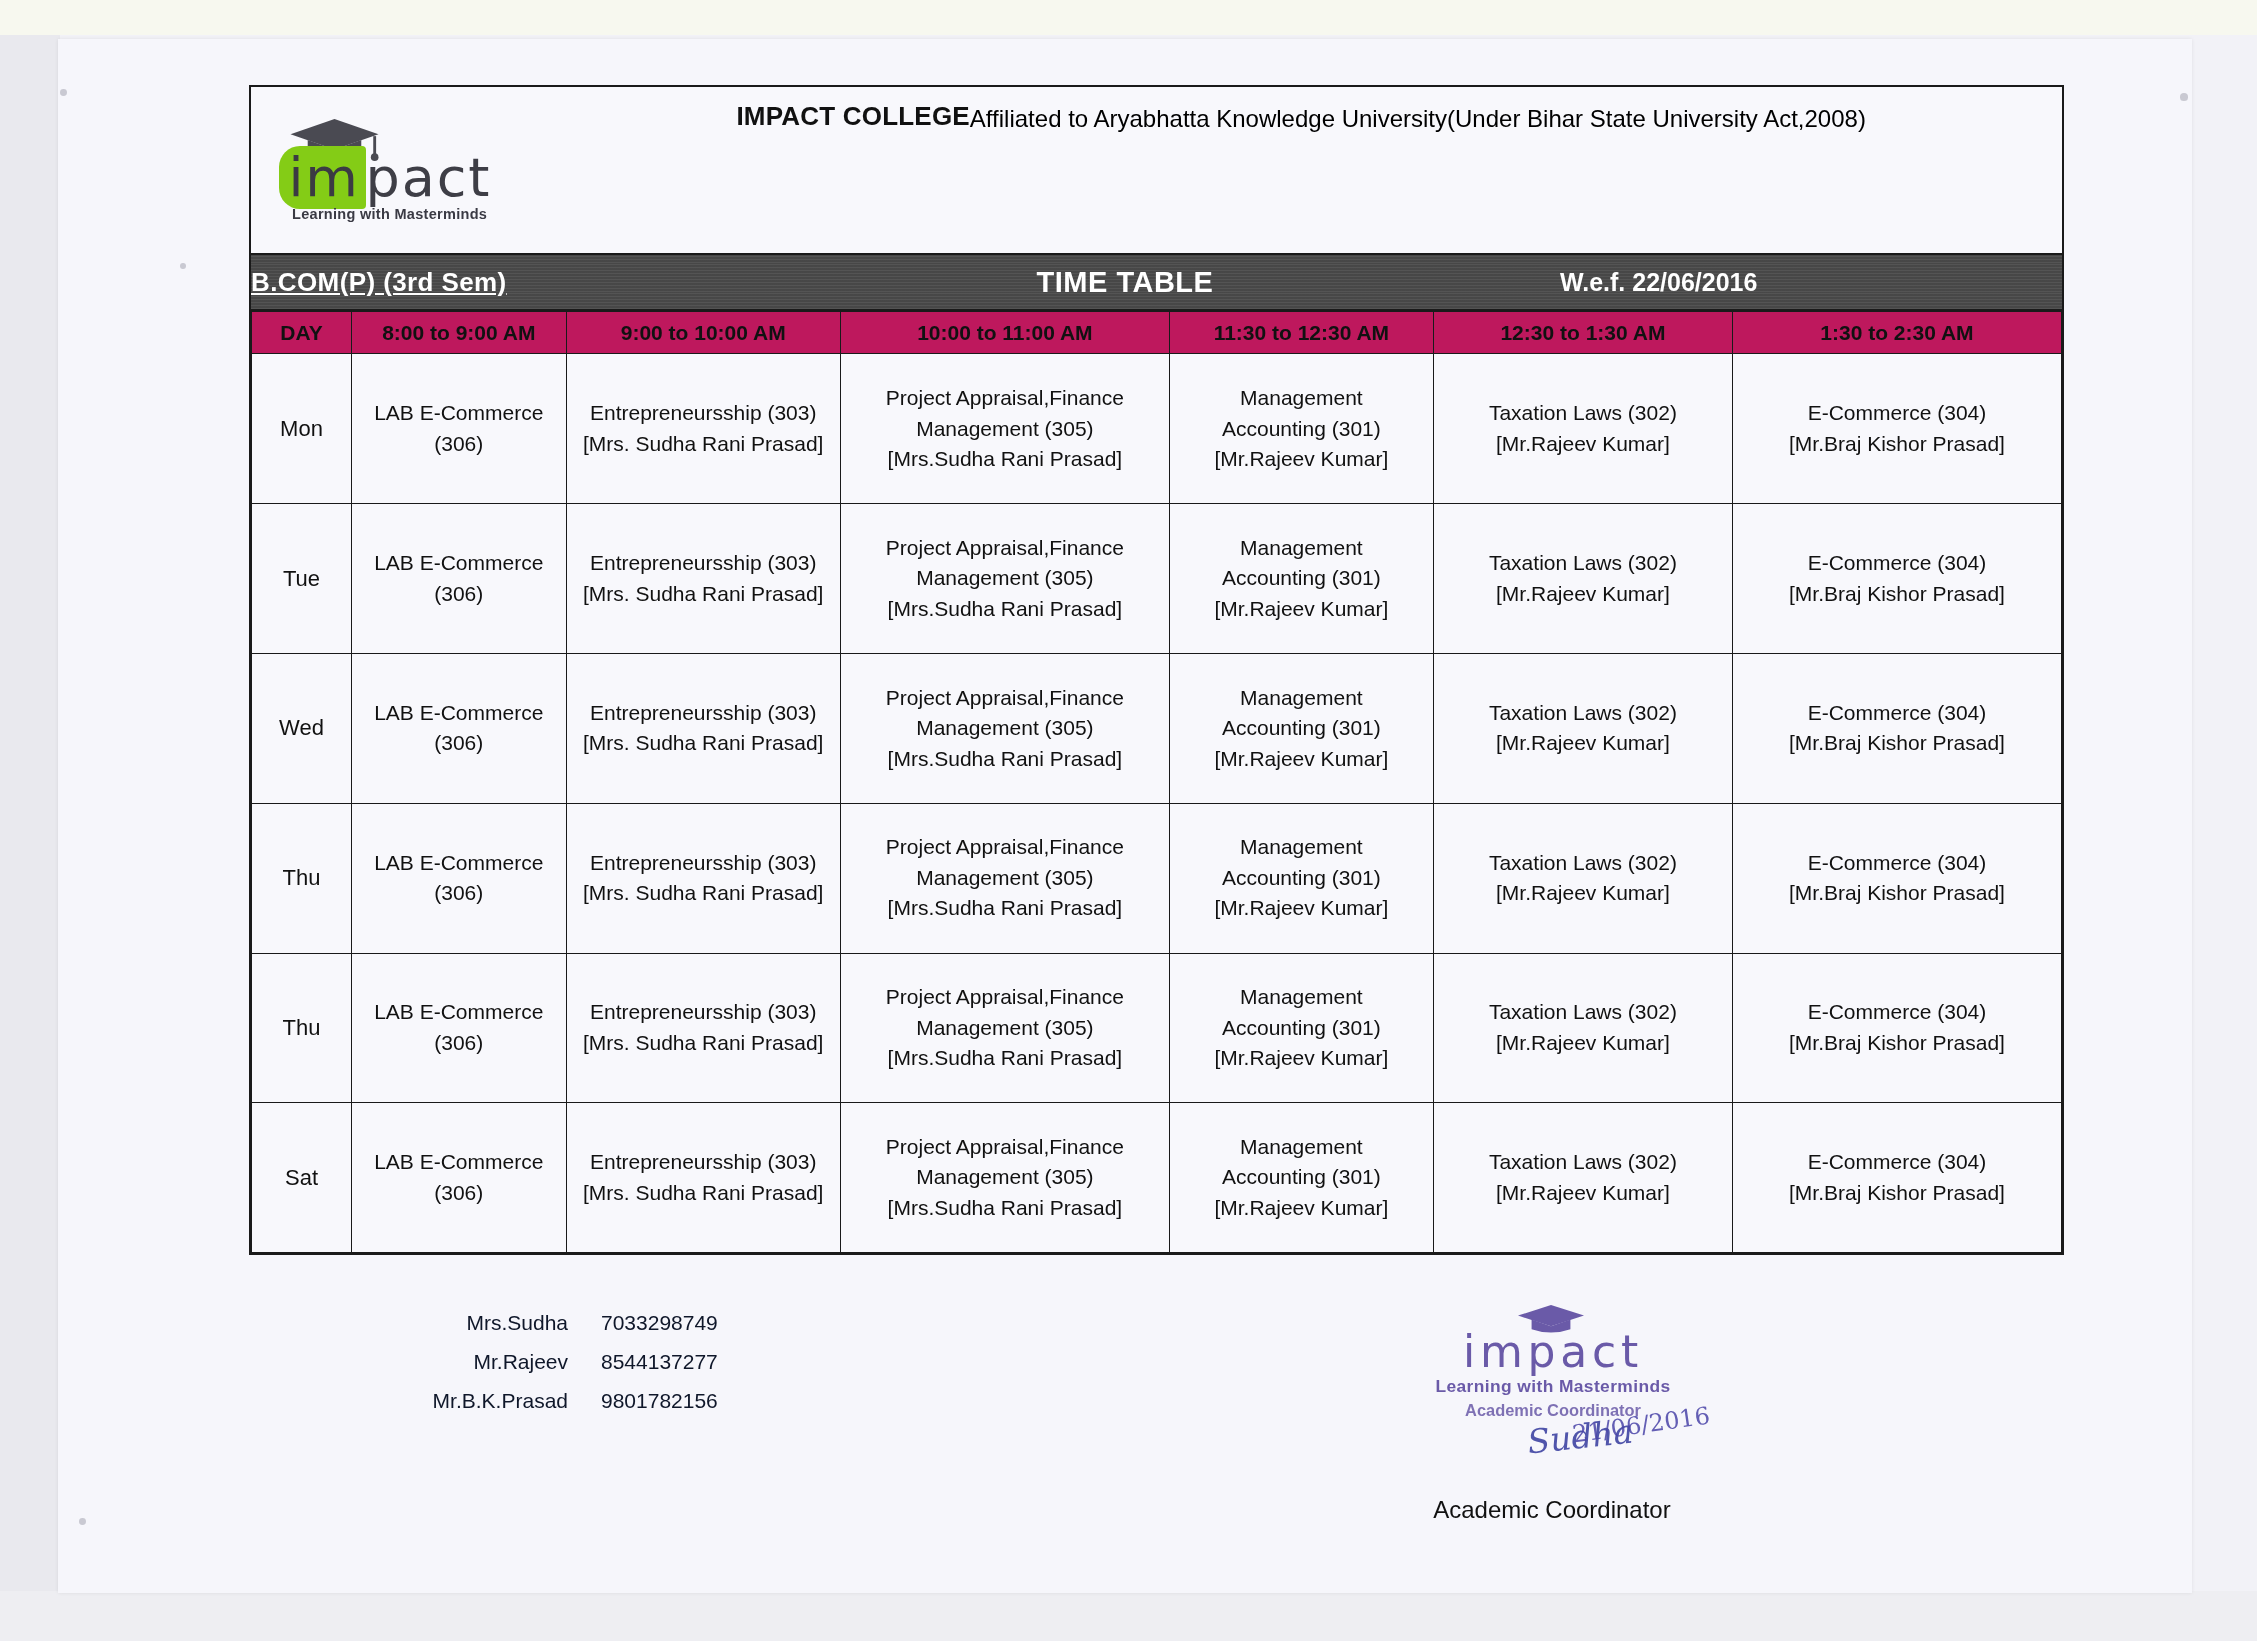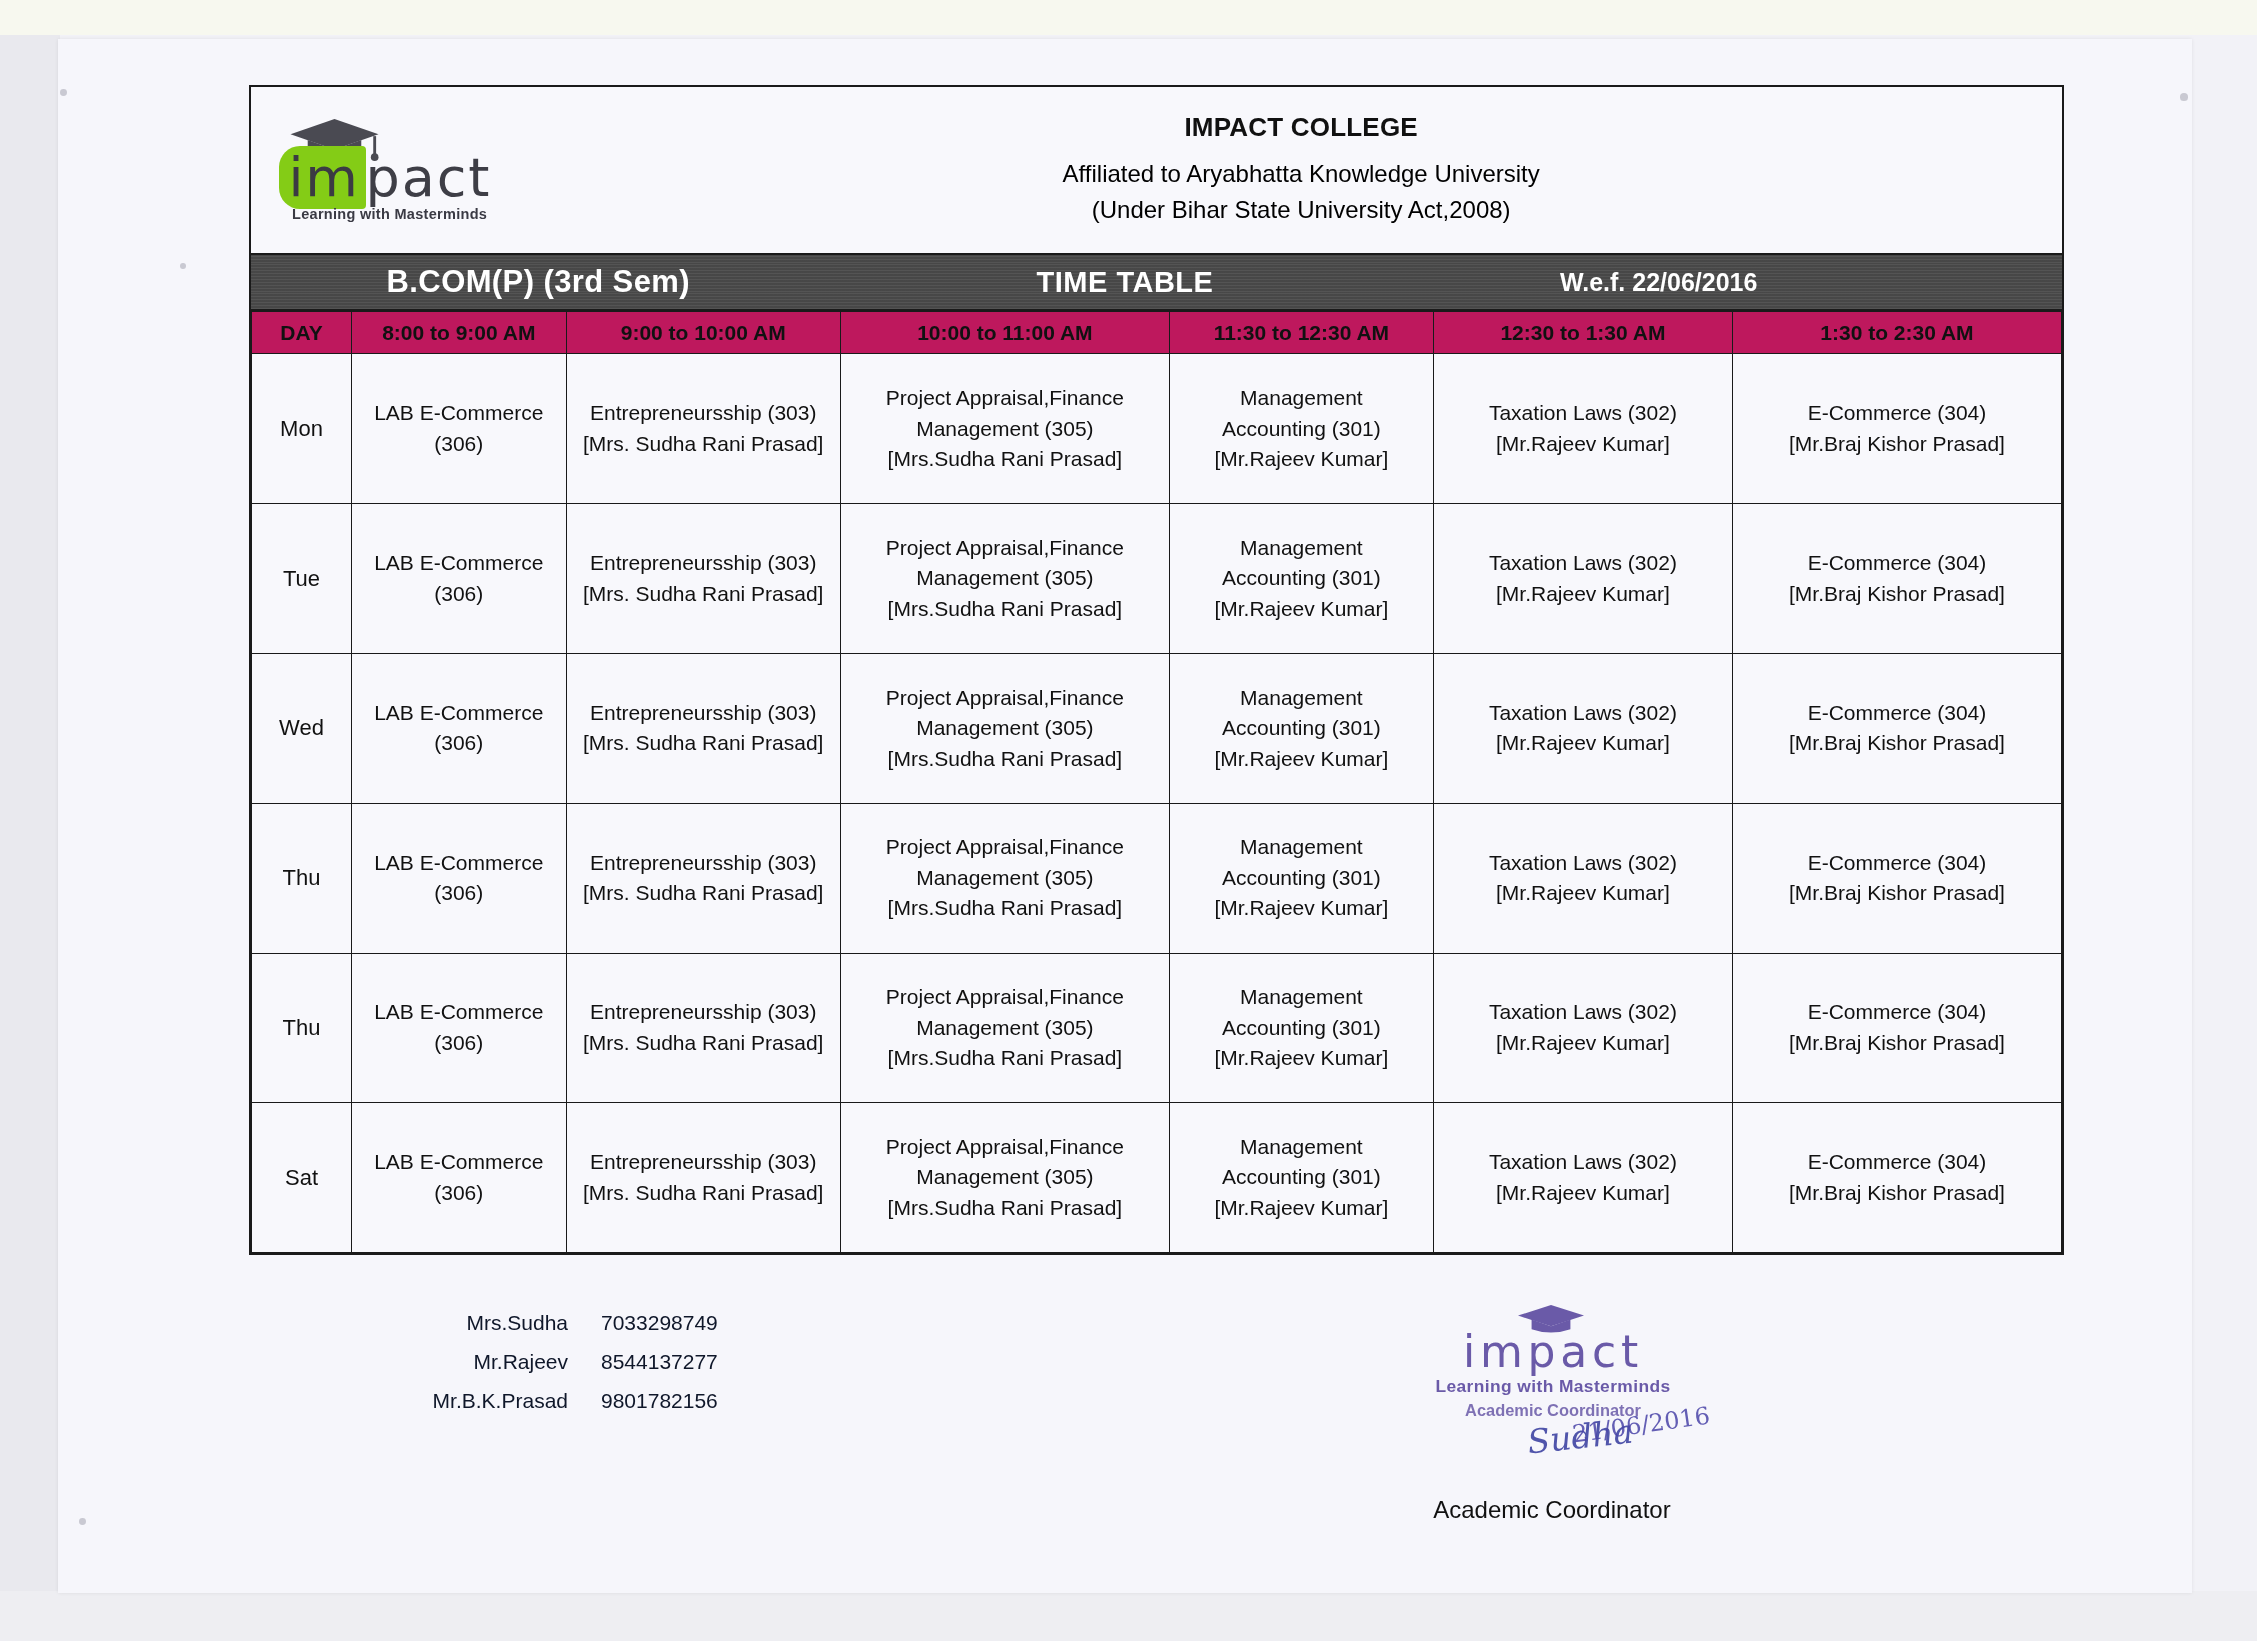--- a/index.html
+++ b/index.html
@@ -111,24 +111,24 @@
     left: 21px;
     top: 89px;
     font-size: 14.5px;
     font-weight: bold;
     color: #3a3a44;
     letter-spacing: 0.3px;
   }
   .college-cell {
     flex: 1;
     display: flex;
-    flex-direction: column;
+    flex-direction: row;
     justify-content: center;
     padding: 13.5px 9.7px 13.5px 0;
-    text-align: center;
+    text-align: right;
   }
   .college-name {
     font-size: 26px;
     font-weight: bold;
     color: #111;
     margin-bottom: 13.5px;
     letter-spacing: 0.2px;
   }
   .college-line {
     font-size: 24px;
@@ -141,24 +141,25 @@
     display: flex;
     background: #4b4b4b;
     color: #fff;
     border-bottom: 2.9px solid #1a1a1a;
     height: 54px;
     align-items: center;
     background-image: repeating-linear-gradient(0deg, rgba(255,255,255,.05) 0 1px, rgba(0,0,0,.05) 1px 2.9px);
   }
   .title-course {
     width: 439px;
-    text-align: right;
-    font-size: 31px;
+    text-align: left;
+    font-size: 26px;
     font-weight: bold;
     letter-spacing: 0.4px;
+    text-decoration: underline;
   }
   .title-mid {
     flex: 1;
     text-align: center;
     font-size: 29px;
     font-weight: bold;
     letter-spacing: 0.5px;
   }
   .title-wef {
     width: 502px;

